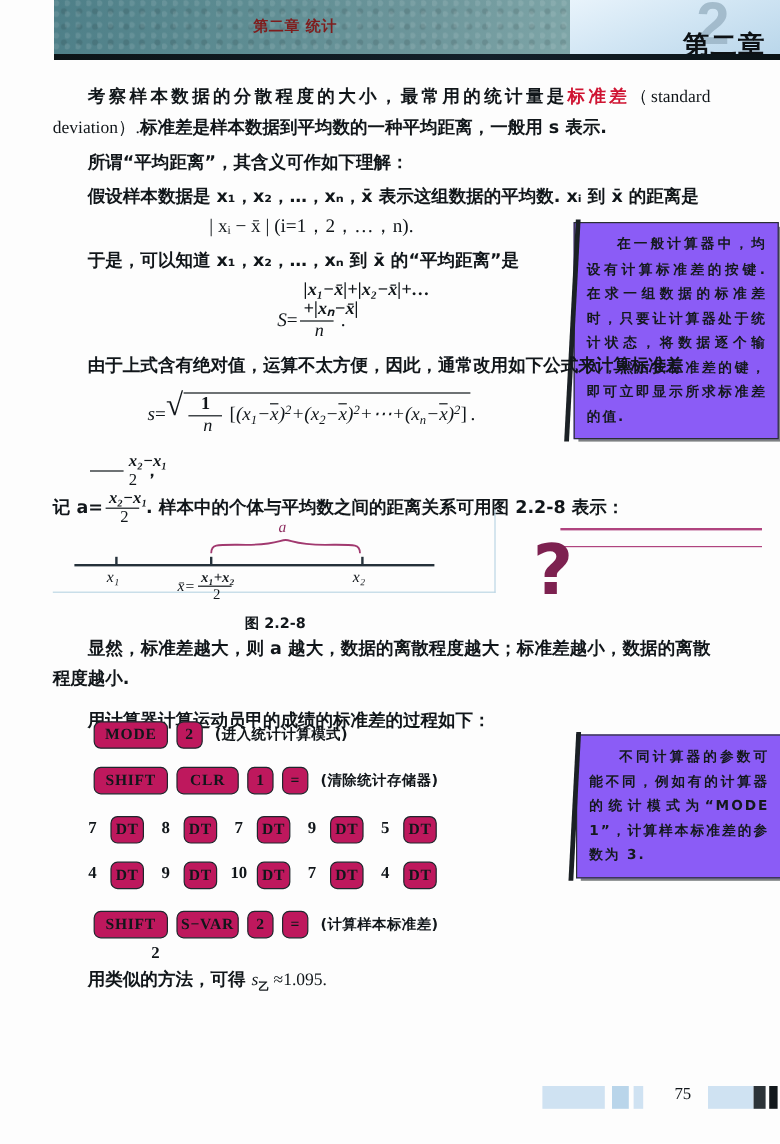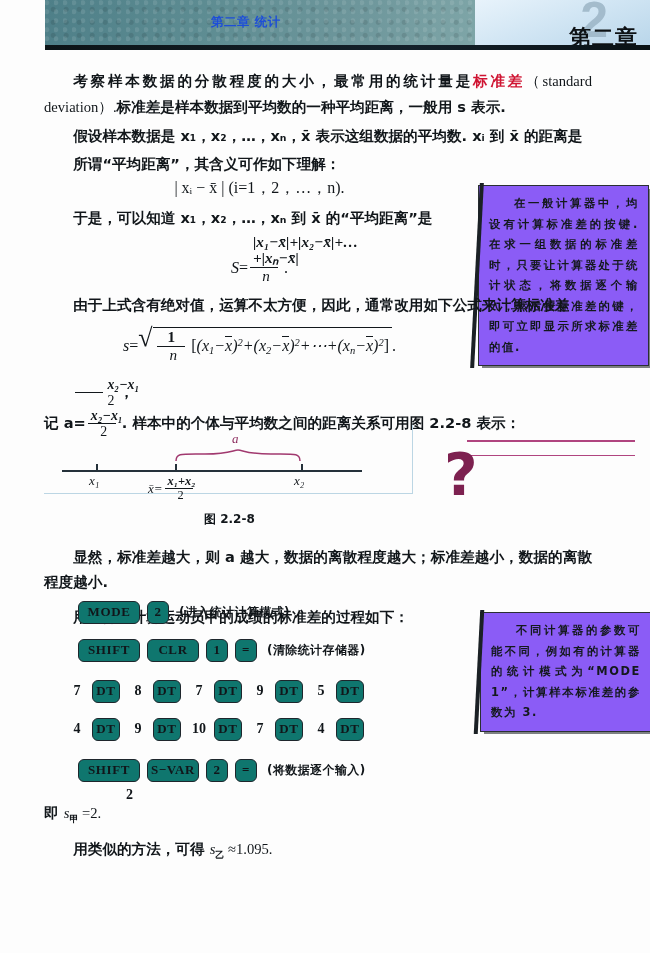--- a/index.html
+++ b/index.html
@@ -38,21 +38,21 @@
     position:absolute;right:12px;top:23px;
     font-size:22px;font-weight:bold;color:#0d1114;
     font-family:"DejaVu Sans",sans-serif;letter-spacing:1px;margin-left:28px;
   }
   .hdr .rule{
     position:absolute;left:0;top:45px;width:605px;height:5px;
     background:linear-gradient(90deg,#0c1417 0%,#13202a 60%,#0a1215 100%);
   }
   .hdr .ttl{
     position:absolute;left:166px;top:14px;
-    font-size:12.5px;color:#1d4ed8;font-weight:bold;
+    font-size:12.5px;color:#7f1d1d;font-weight:bold;
     font-family:"DejaVu Sans",sans-serif;letter-spacing:.5px;
   }
 
   
   .body{position:absolute;left:0;top:52px;width:650px;}
   p.para{
     margin:0;padding:0 58px 0 44px;
     font-size:14.6px;line-height:25px;
     font-family:"DejaVu Sans",sans-serif;
     font-weight:bold;
@@ -128,21 +128,21 @@
   .figcap{position:absolute;left:160px;top:86px;font-family:"DejaVu Sans",sans-serif;font-size:12px;font-weight:bold;color:#11161a;}
   .figbox{position:absolute;left:0;top:0;width:368px;height:68px;border-right:1.5px solid #bcd6e4;border-bottom:1.5px solid #bcd6e4;}
 
   
   .keys{position:absolute;left:44px;top:596px;width:420px;}
   .krow{display:flex;align-items:center;height:32px;margin-bottom:6px;}
   .key{
     display:inline-flex;align-items:center;justify-content:center;
     border:1.5px solid #1e262c;border-radius:6px;
     font-family:"Liberation Serif",serif;font-size:13px;font-weight:bold;
-    letter-spacing:.6px;color:#11161a;background:#0f766e;
+    letter-spacing:.6px;color:#11161a;background:#be185d;
     height:21px;margin-right:7px;
   }
   .key.wide{width:60px;}
   .key.mid{width:50px;}
   .key.sm{width:20px;}
   .key.dt{width:26px;}
   .num{
     display:inline-block;width:22px;text-align:center;margin-right:4px;
     font-family:"Liberation Serif",serif;font-size:14px;font-weight:bold;color:#11161a;
   }
@@ -191,27 +191,27 @@
     </div>
     <div class="lineB"></div>
   </div>
 
   <div class="body">
 
     <p class="para indent" style="margin-top:16px;">
       <span>考察样本数据的分散程度的大小，最常用的统计量是</span><span class="hl">标准差</span><span class="en">（standard deviation）.</span><span>标准差是样本数据到平均数的一种平均距离，一般用 s 表示.</span>
     </p>
 
+    <p class="para indent" style="margin-top:3px;">
+      <span>所谓“平均距离”，其含义可作如下理解：</span>
+    </p>
+
     <p class="para indent narrow" style="margin-top:3px;">
       <span>假设样本数据是 x₁，x₂，…，xₙ，x̄ 表示这组数据的平均数.</span>
       <span>xᵢ 到 x̄ 的距离是</span>
-    </p>
-
-    <p class="para indent" style="margin-top:3px;">
-      <span>所谓“平均距离”，其含义可作如下理解：</span>
     </p>
 
     <div class="eqline center-eq" style="margin-top:2px;">
       <span>| xᵢ − x̄ |   (i=1，2，…，n).</span>
     </div>
 
     <p class="para indent narrow" style="margin-top:2px;">
       <span>于是，可以知道 x₁，x₂，…，xₙ 到 x̄ 的“平均距离”是</span>
     </p>
 
@@ -268,21 +268,21 @@
       </span>
     </div>
 
     <svg class="brace" viewBox="0 0 126 13" preserveAspectRatio="none">
       <path d="M1 12 C1 4, 6 5, 30 5 C55 5, 58 1, 63 1 C68 1, 71 5, 96 5 C120 5, 125 4, 125 12" fill="none" stroke="#a1396f" stroke-width="1.5"></path>
     </svg>
     <div class="alab">a</div>
     <div class="figcap">图 2.2-8</div>
   </div>
 
-  <div style="position:absolute;left:0;top:544px;width:650px;">
+  <div style="position:absolute;left:0;top:528px;width:650px;">
     <p class="para indent" style="margin:0;">
       <span>显然，标准差越大，则 a 越大，数据的离散程度越大；标准差越小，数据的离散程度越小.</span>
     </p>
     <p class="para indent" style="margin-top:10px;">
       <span>用计算器计算运动员甲的成绩的标准差的过程如下：</span>
     </p>
   </div>
 
   <div class="keys">
 
@@ -324,31 +324,37 @@
       <span class="key dt">DT</span>
       <span class="num">4</span>
       <span class="key dt">DT</span>
     </div>
 
     <div class="krow indent2" style="margin-top:9px;">
       <span class="key wide">SHIFT</span>
       <span class="key mid">S−VAR</span>
       <span class="key sm">2</span>
       <span class="key sm">=</span>
-      <span class="cmt">(将数据逐个输入)</span>
+      <span class="cmt">(计算样本标准差)</span>
     </div>
   </div>
 
   <div class="disp">2</div>
 
   <div style="position:absolute;left:0;top:800px;width:650px;">
-    <p class="para" style="margin:0;">
-      <span>即 </span><span class="mi">s</span><sub style="font-size:.62em;font-family:'DejaVu Sans',sans-serif;">甲</sub><span class="mn"> =2.</span>
-    </p>
 
     <p class="para indent" style="margin-top:4px;">
       <span>用类似的方法，可得 </span><span class="mi">s</span><sub style="font-size:.62em;font-family:'DejaVu Sans',sans-serif;">乙</sub><span class="mn"> ≈1.095.</span>
     </p>
 
   </div>
 
+  <div class="foot">
+    <div class="fblk" style="left:452px;width:52px;background:#cfe2f2;"></div>
+    <div class="fblk" style="left:510px;width:14px;background:#b9d5ea;"></div>
+    <div class="fblk" style="left:528px;width:8px;background:#cfe2f2;"></div>
+    <div class="pgno" style="left:562px;">75</div>
+    <div class="fblk" style="left:590px;width:38px;background:#cfe2f2;"></div>
+    <div class="fblk" style="left:628px;width:10px;background:#2c3338;"></div>
+    <div class="fblk" style="left:641px;width:7px;background:#13181c;"></div>
+  </div>
 
 </div>
 
 </body></html>

